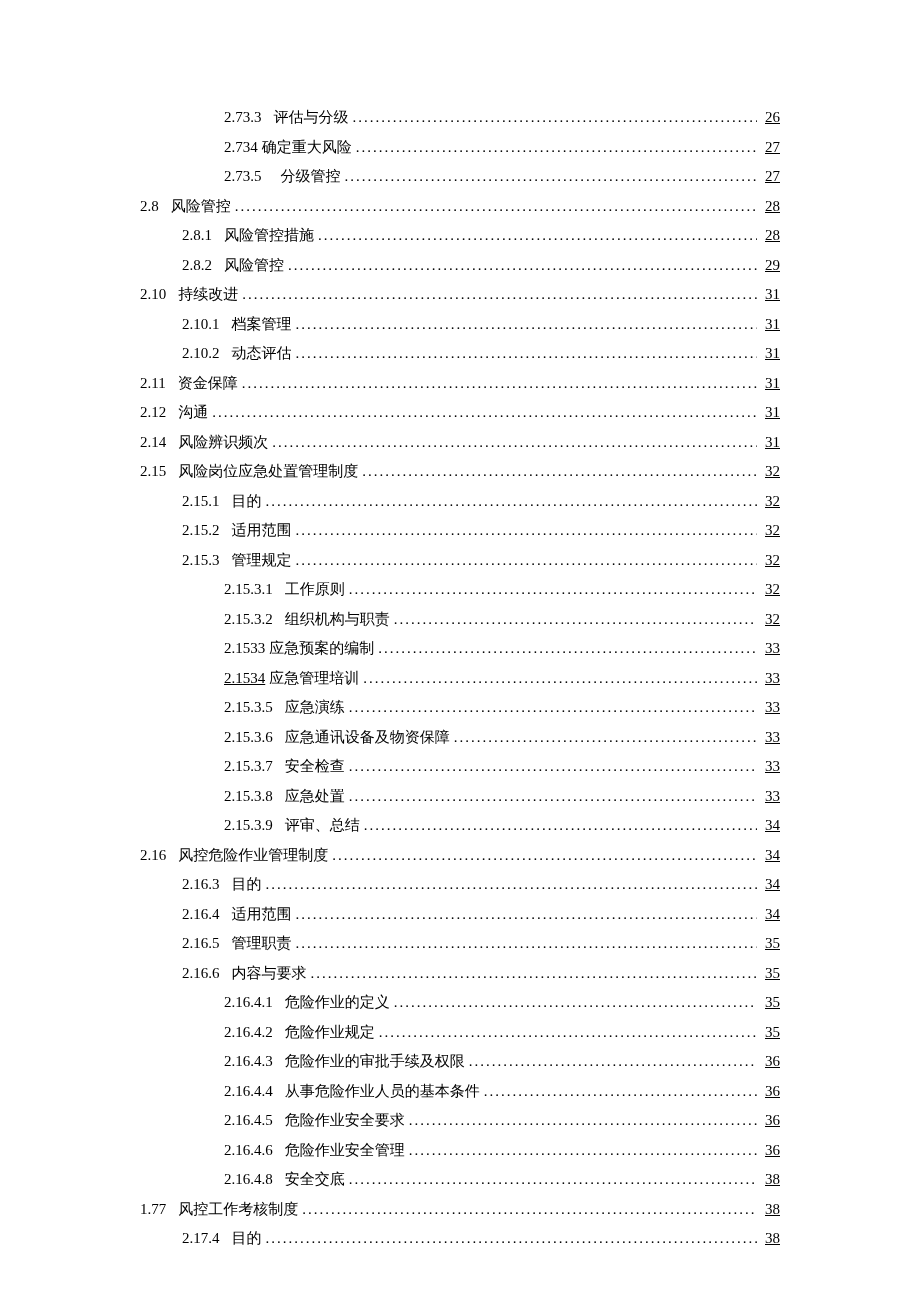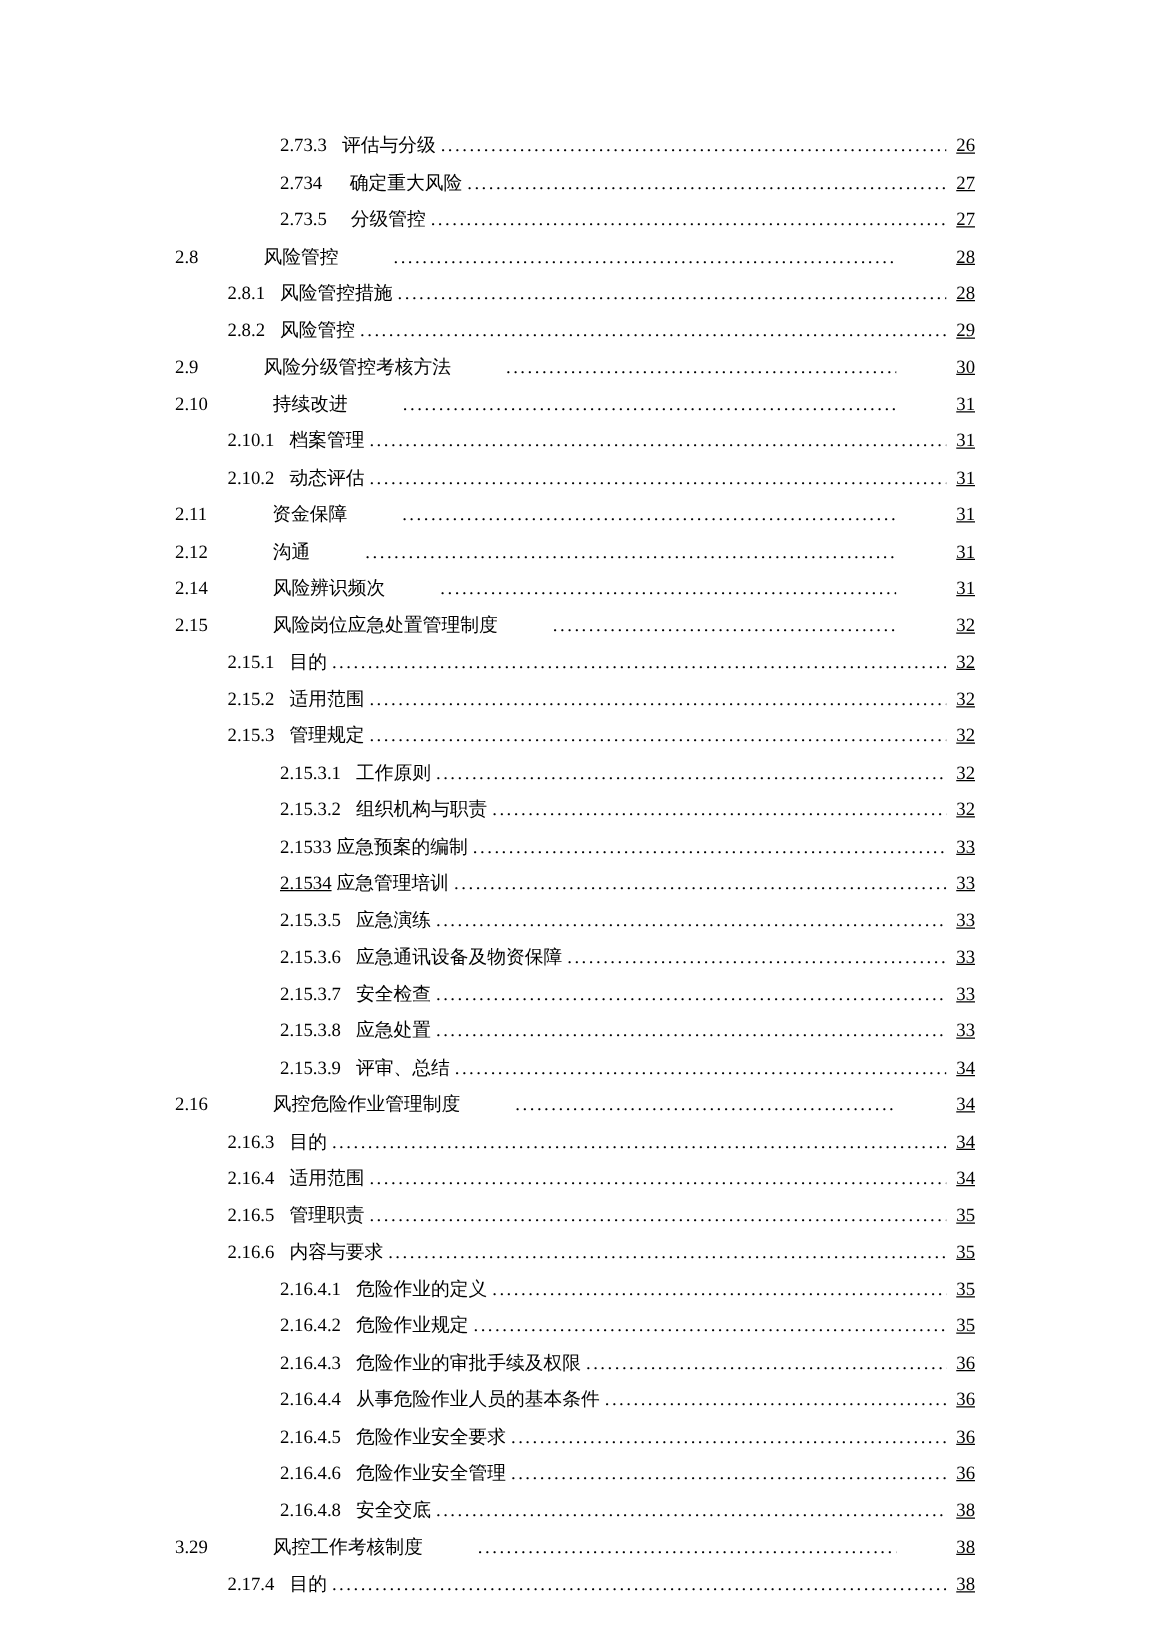--- a/index.html
+++ b/index.html
@@ -15,21 +15,21 @@
     box-sizing: border-box;
     padding: 108px 140px 80px 140px;
     position: relative;
   }
   .toc-line {
     display: flex;
     align-items: flex-end;
     margin-bottom: 10px;
     line-height: 1.3;
   }
-  .indent-0 { padding-left: 0px; gap: 40px; }
+  .indent-0 { padding-left: 0px; }
   .indent-1 { padding-left: 42px; }
   .indent-2 { padding-left: 84px; }
   .num {
     white-space: pre;
     margin-right: 12px;
   }
   .title {
     white-space: pre;
   }
   .dots {
@@ -54,21 +54,21 @@
 
 <div class="page">
   <div id="toc-container">
       <div class="toc-line indent-2">
         <span class="num">2.73.3</span>
         <span class="title">评估与分级</span>
         <span class="dots"></span>
         <span class="pg">26</span>
       </div>
       <div class="toc-line indent-2">
-        <span class="num" style="margin-right: 22px;">2.734</span>
+        <span class="num" style="margin-right: 4px;">2.734</span>
         <span class="title">确定重大风险</span>
         <span class="dots"></span>
         <span class="pg">27</span>
       </div>
       <div class="toc-line indent-2">
         <span class="num" style="margin-right: 19px;">2.73.5</span>
         <span class="title">分级管控</span>
         <span class="dots"></span>
         <span class="pg">27</span>
       </div>
@@ -84,26 +84,20 @@
         <span class="dots"></span>
         <span class="pg">28</span>
       </div>
       <div class="toc-line indent-1">
         <span class="num">2.8.2</span>
         <span class="title">风险管控</span>
         <span class="dots"></span>
         <span class="pg">29</span>
       </div>
       <div class="toc-line indent-0">
-        <span class="num">2.9</span>
-        <span class="title">风险分级管控考核方法</span>
-        <span class="dots"></span>
-        <span class="pg">30</span>
-      </div>
-      <div class="toc-line indent-0">
         <span class="num">2.10</span>
         <span class="title">持续改进</span>
         <span class="dots"></span>
         <span class="pg">31</span>
       </div>
       <div class="toc-line indent-1">
         <span class="num">2.10.1</span>
         <span class="title">档案管理</span>
         <span class="dots"></span>
         <span class="pg">31</span>
@@ -276,21 +270,21 @@
         <span class="dots"></span>
         <span class="pg">36</span>
       </div>
       <div class="toc-line indent-2">
         <span class="num">2.16.4.8</span>
         <span class="title">安全交底</span>
         <span class="dots"></span>
         <span class="pg">38</span>
       </div>
       <div class="toc-line indent-0">
-        <span class="num">3.29</span>
+        <span class="num">1.77</span>
         <span class="title">风控工作考核制度</span>
         <span class="dots"></span>
         <span class="pg">38</span>
       </div>
       <div class="toc-line indent-1">
         <span class="num">2.17.4</span>
         <span class="title">目的</span>
         <span class="dots"></span>
         <span class="pg">38</span>
       </div>

